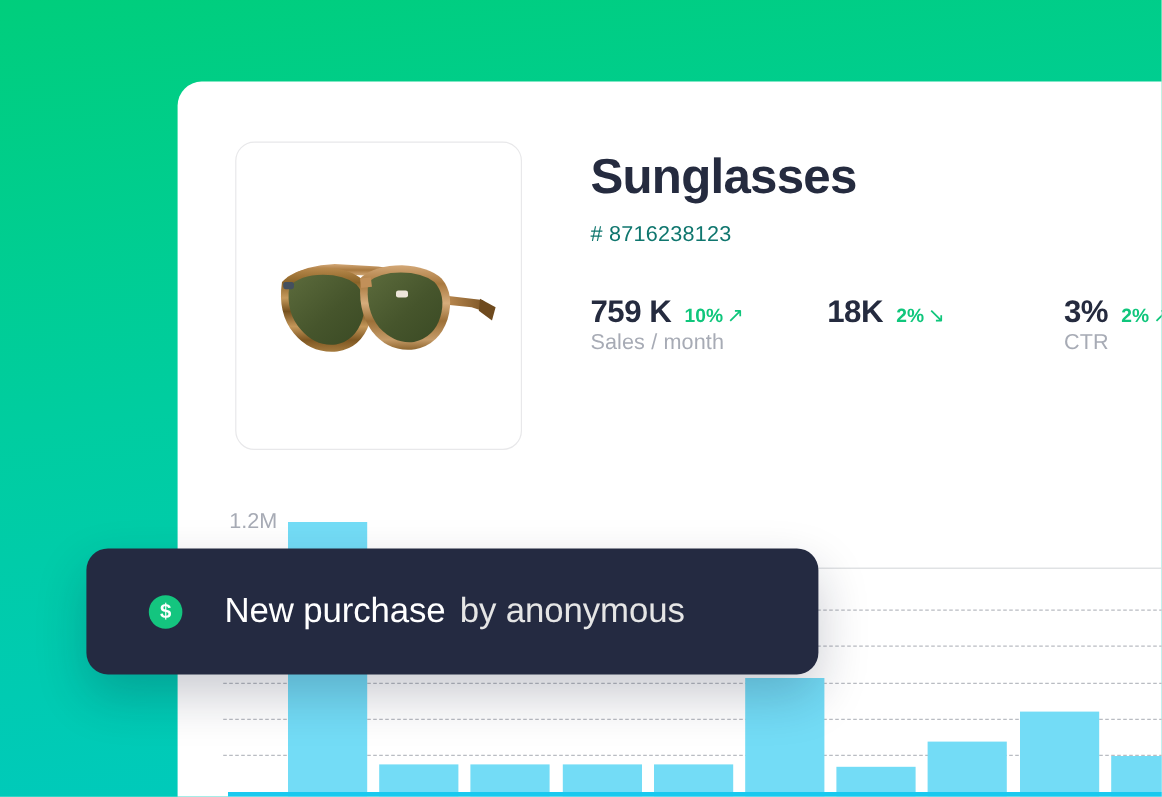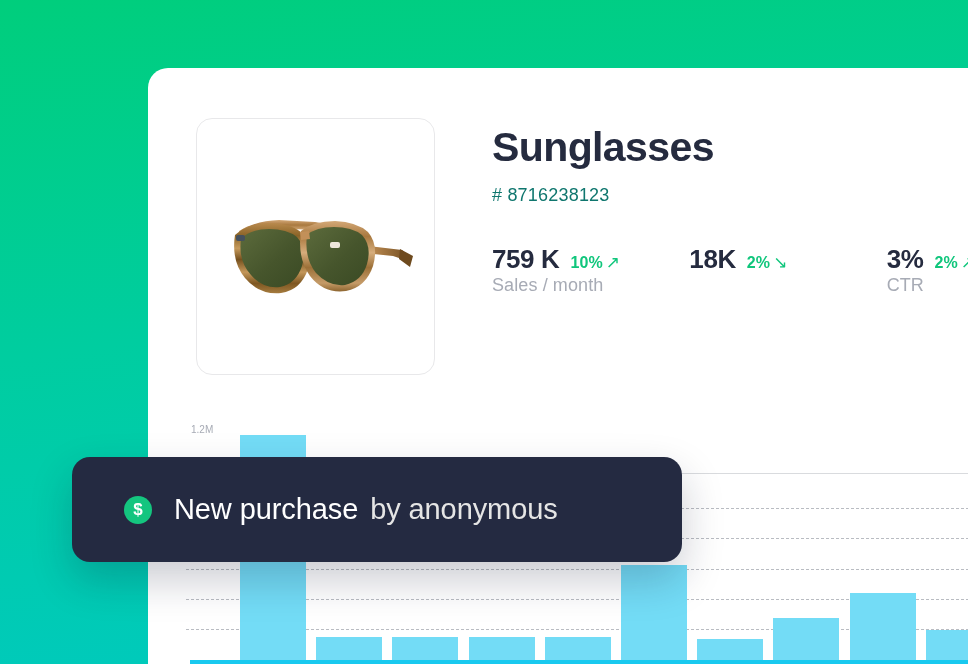--- a/index.html
+++ b/index.html
@@ -58,21 +58,21 @@
   .stat-delta .arr { font-weight:normal; font-size:17px; margin-left:3px; }
   .stat-label {
     font-size:18px; color:#A7ABB5; letter-spacing:0.1px;
   }
 
   
   #chart { position:absolute; left:0; top:320px; width:100%; height:276px; }
   #chart-inner { position:absolute; left:0; top:0; width:100%; height:100%; }
   #y-axis-top-label {
     position:absolute; left:43px; top:36px;
-    font-size:10px; color:#A7ABB5;
+    font-size:18px; color:#A7ABB5;
   }
   .grid-solid {
     position:absolute; left:90px; right:0; height:1px; background:#D9DBDE;
   }
   .grid-dashed {
     position:absolute; left:38px; right:0; height:0;
     border-top:1px dashed #B9BCC2;
   }
   .bar {
     position:absolute; bottom:0; background:#73DCF6;
@@ -92,21 +92,21 @@
     box-shadow:0 18px 42px rgba(16,24,48,0.22);
   }
   #toast-icon {
     margin-left:52px;
     width:28px; height:28px; border-radius:50%;
     background:#14C57F;
     display:flex; align-items:center; justify-content:center;
     color:#fff; font-size:17px; font-weight:bold;
     flex:none;
   }
-  #toast-text { margin-left:22px; white-space:nowrap; }
+  #toast-text { margin-left:35px; white-space:nowrap; }
   #toast-title { font-size:29px; color:#ffffff; letter-spacing:-0.1px; }
   #toast-sub { font-size:29px; color:#e5e5e5; letter-spacing:-0.1px; margin-left:12px; }
   #toast-text { display:flex; align-items:baseline; }
 </style>
 </head>
 <body>
 
 <div id="product-card">
 
   <div id="card-top">

